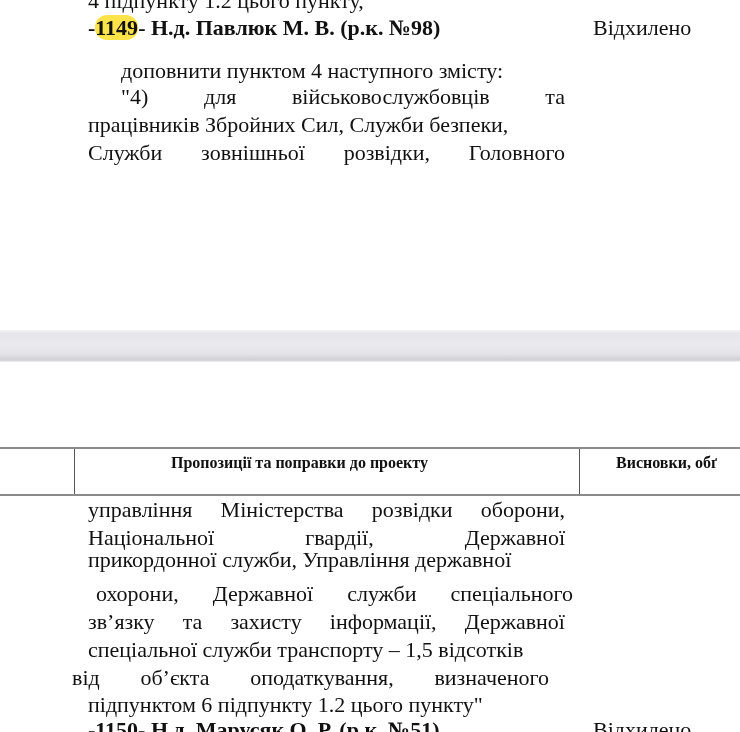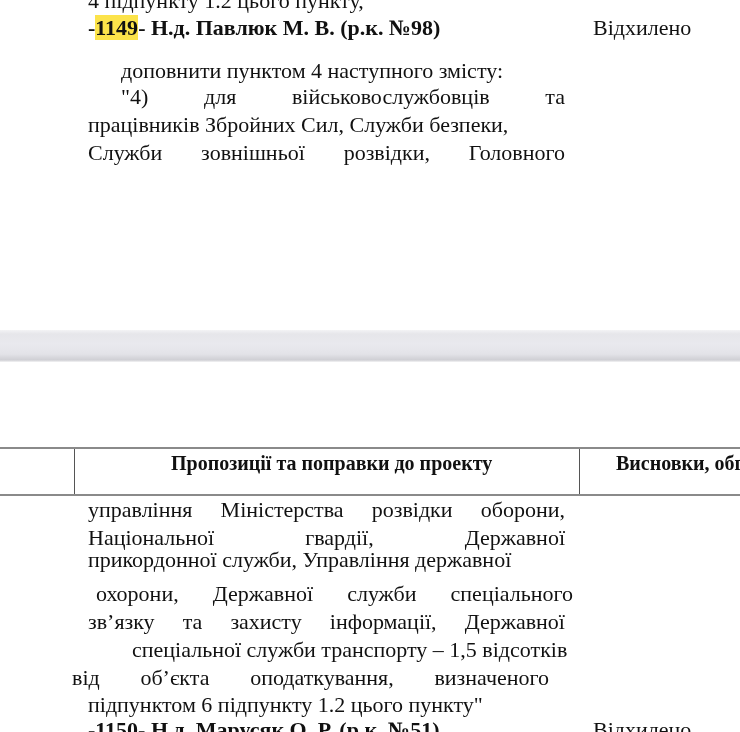--- a/index.html
+++ b/index.html
@@ -30,21 +30,21 @@
       white-space: nowrap;
       font-size: 22px;
       line-height: 30px;
     }
     .justify {
       display: flex;
       justify-content: space-between;
       white-space: nowrap;
     }
     .bold { font-weight: bold; }
-    .hl { background: #fce34a; }
+    .hl { background: #fce34a; border-radius: 12px; }
 
     .page-break {
       position: absolute;
       left: 0;
       top: 330px;
       width: 740px;
       height: 32px;
       background: linear-gradient(to bottom, #f3f3f5 0px, #e6e6ea 4px, #e9e9ee 14px, #e3e3e8 24px, #cfcfd4 30px, #f4f4f5 32px);
     }
 
@@ -60,21 +60,21 @@
     .th-divider {
       position: absolute;
       top: 0;
       bottom: 0;
       width: 1px;
       background: #555;
     }
     .th-cell {
       position: absolute;
       top: 3px;
-      font-size: 20px;
+      font-size: 16px;
       font-weight: bold;
       line-height: 22px;
       white-space: nowrap;
     }
   </style>
 </head>
 <body>
 
 <div class="page page-top">
   <div class="line" style="left:88px; top:-14px;">4 підпункту 1.2 цього пункту,</div>
@@ -128,21 +128,21 @@
     <span>служби</span>
     <span>спеціального</span>
   </div>
   <div class="line justify" style="left:88px; top:245px; width:477px;">
     <span>зв’язку</span>
     <span>та</span>
     <span>захисту</span>
     <span>інформації,</span>
     <span>Державної</span>
   </div>
-  <div class="line" style="left:88px; top:273px;margin-left:44px;">спеціальної служби транспорту – 1,5 відсотків</div>
+  <div class="line" style="left:88px; top:273px;">спеціальної служби транспорту – 1,5 відсотків</div>
   <div class="line justify" style="left:72px; top:301px; width:477px;">
     <span>від</span>
     <span>об’єкта</span>
     <span>оподаткування,</span>
     <span>визначеного</span>
   </div>
   <div class="line" style="left:88px; top:328px;">підпунктом 6 підпункту 1.2 цього пункту"</div>
 
   <div class="line bold" style="left:88px; top:353px;">-1150- Н.д. Марусяк О. Р. (р.к. №51)</div>
   <div class="line" style="left:593px; top:353px;">Відхилено</div>

